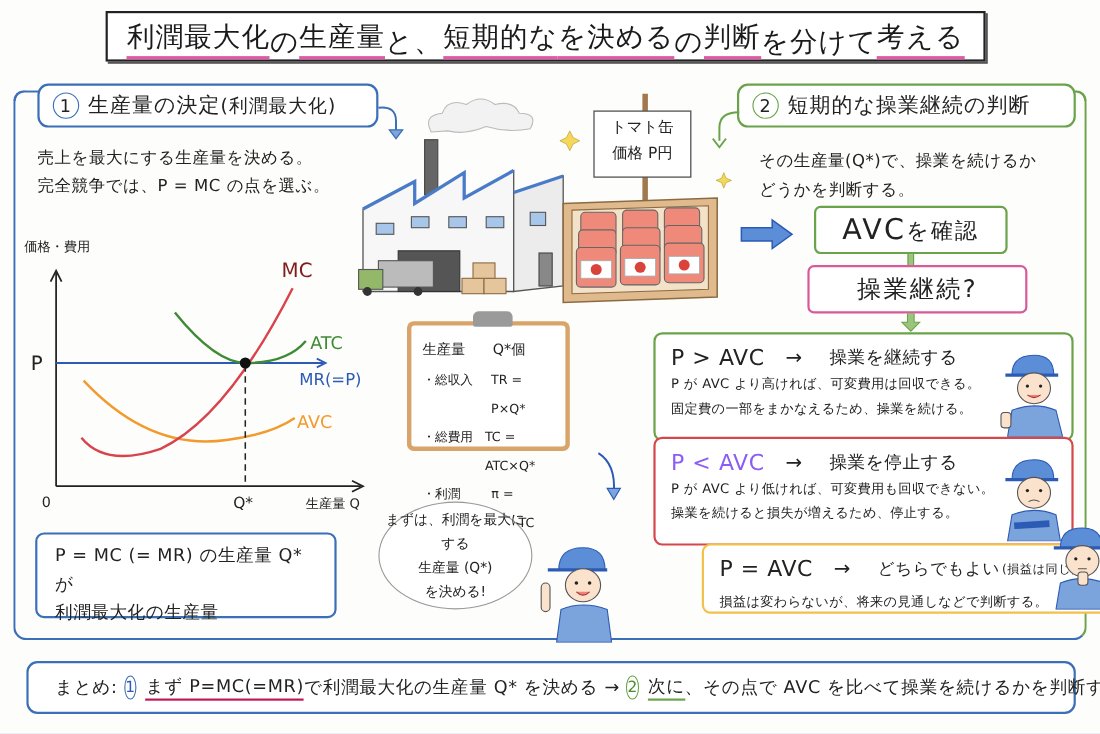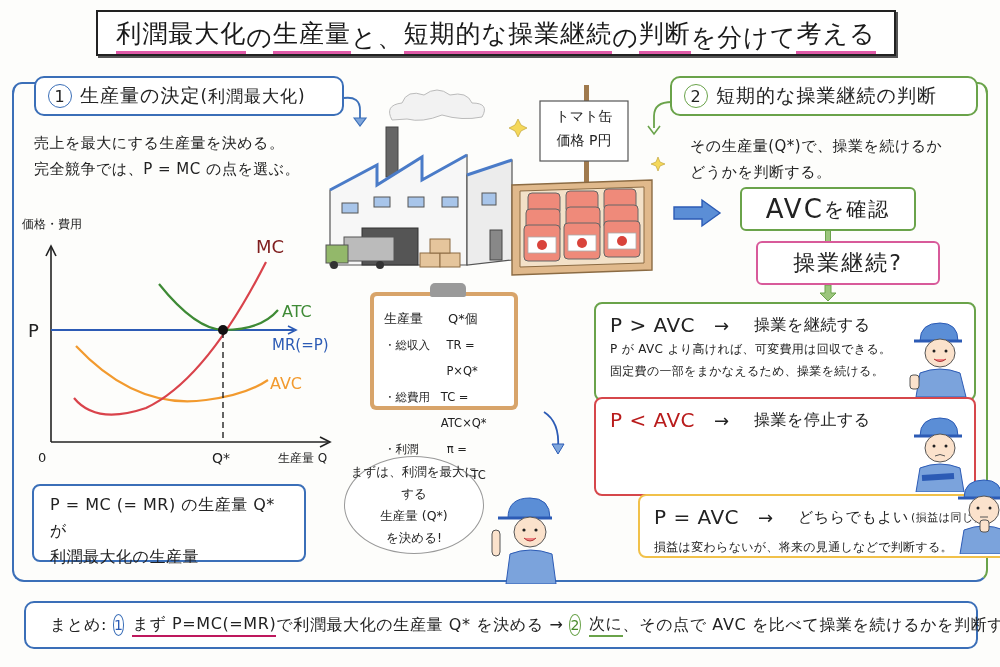--- a/index.html
+++ b/index.html
@@ -78,36 +78,36 @@
     font-size: 12.5px; line-height: 22px; text-align: center;
   }
 
   
   .flow-box {
     position: absolute; background: #fff; border-radius: 6px; display: flex; align-items: center; justify-content: center;
     letter-spacing: 2px;
   }
   .avc-check { left: 740px; top: 187px; width: 176px; height: 44px; border: 2px solid #6aa34a; font-size: 26px; }
   .avc-check .small { font-size: 20px; }
-  .cont-q { left: 756px; top: 241px; width: 184px; height: 44px; border: 2px solid #d85a9a; font-size: 22px; }
+  .cont-q { left: 734px; top: 241px; width: 200px; height: 44px; border: 2px solid #d85a9a; font-size: 22px; }
 
   .case {
     position: absolute; left: 594px; width: 382px; height: 99px; background: #fff; border-radius: 8px;
     padding: 8px 0 0 14px;
   }
   .case1 { top: 302px; border: 2px solid #6aa34a; }
   .case2 { top: 397px; border: 2px solid #d6474b; }
   .case3 { top: 494px; border: 2px solid #f1c14a; height: 64px; margin-left: 44px; }
   .case-head { font-size: 18px; letter-spacing: 0.5px; display: flex; align-items: center; height: 26px; }
   .case-head .cond { width: 104px; font-size: 20px; }
   .case-head .arrow { width: 40px; }
   .case-head .res { font-size: 16px; }
   .case-head .note { font-size: 11px; margin-left: 2px; }
   .case-body { font-size: 12px; line-height: 22px; letter-spacing: 0.3px; }
-  .cond-red { color: #b91c1c; }
+  .cond-red { color: #8b5cf6; }
   .worker { position: absolute; right: 4px; bottom: 2px; width: 64px; height: 80px; }
 
   
   .summary {
     position: absolute; left: 24px; top: 601px; width: 954px; height: 48px;
     border: 2px solid #3b6fb8; border-radius: 10px; background: #fff;
     display: flex; align-items: center; padding-left: 14px; font-size: 16px; letter-spacing: 0.6px; white-space: nowrap; text-align: right;
   }
   .summary .u-blue { border-bottom: 2px solid #be185d; }
   .summary .u-green { border-bottom: 2px solid #6aa34a; }
@@ -117,21 +117,21 @@
 </style>
 </head>
 <body>
 
 <div class="title-box">
   <span class="hl">利潤最大化</span>
     <span>の</span>
     <span class="hl">生産量</span>
     <span>と、</span>
     <span class="hl">短期的な</span>
-    <span class="hl">操業継続</span>
+    <span class="hl">を決める</span>
     <span>の</span>
     <span class="hl">判断</span>
     <span>を</span>
     <span>分けて</span>
     <span class="hl">考える</span>
 </div>
 
 <div class="outer-frame"></div>
 <div class="outer-frame-top-left"></div>
 <div class="outer-frame-top-right"></div>
@@ -302,20 +302,24 @@
     <rect x="4" y="58" width="9" height="14" rx="3" fill="#fbe2cc" stroke="#555"></rect>
   </svg>
 </div>
 
 <div class="case case2">
   <div class="case-head">
     <span class="cond cond-red">P &lt; AVC</span>
     <span class="arrow">→</span>
     <span class="res">操業を停止する</span>
   </div>
+  <div class="case-body">
+    <div>P が AVC より低ければ、可変費用も回収できない。</div>
+    <div>操業を続けると損失が増えるため、停止する。</div>
+  </div>
   <svg class="worker" viewBox="0 0 64 80">
     <path d="M14 24 Q14 6 34 6 Q52 6 52 24 Z" fill="#5b8ed6" stroke="#2c5bb5"></path>
     <path d="M8 24 L56 24" stroke="#2c5bb5" stroke-width="3"></path>
     <ellipse cx="34" cy="36" rx="15" ry="14" fill="#fbe2cc" stroke="#555"></ellipse>
     <circle cx="28" cy="34" r="1.5" fill="#222"></circle>
       <circle cx="40" cy="34" r="1.5" fill="#222"></circle>
     <path d="M29 44 Q34 41 39 44" stroke="#555" fill="none"></path>
     <path d="M10 80 L14 56 Q34 48 54 56 L58 80 Z" fill="#7ba3dc" stroke="#2c5bb5"></path>
     <path d="M16 66 L48 64" stroke="#2c5bb5" stroke-width="6"></path>
   </svg>

